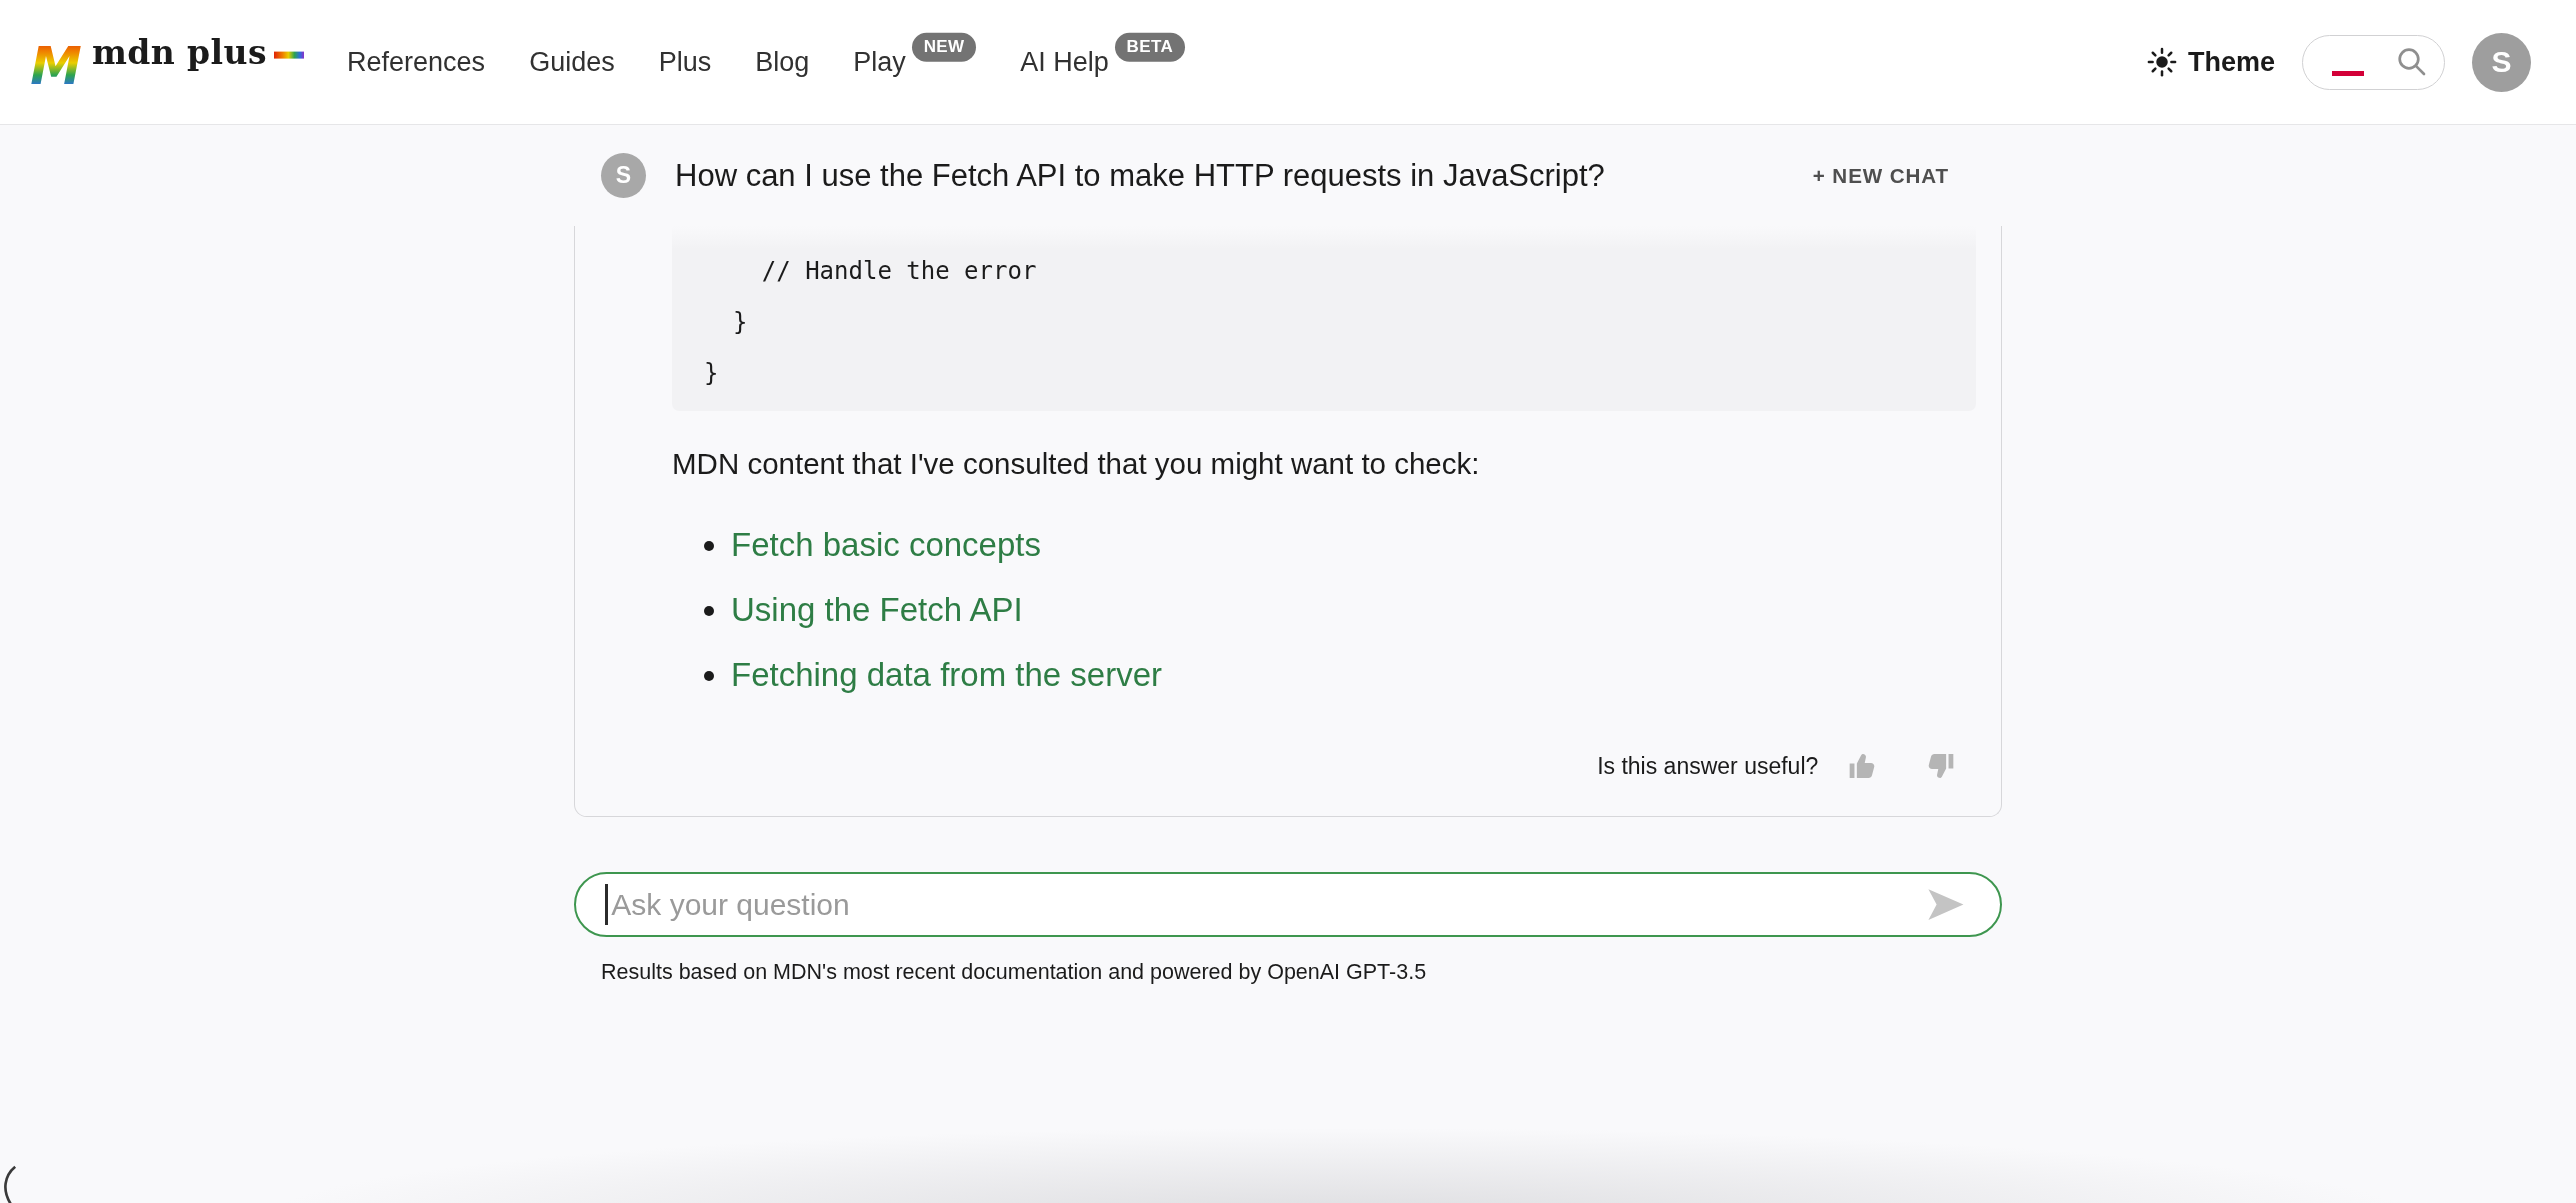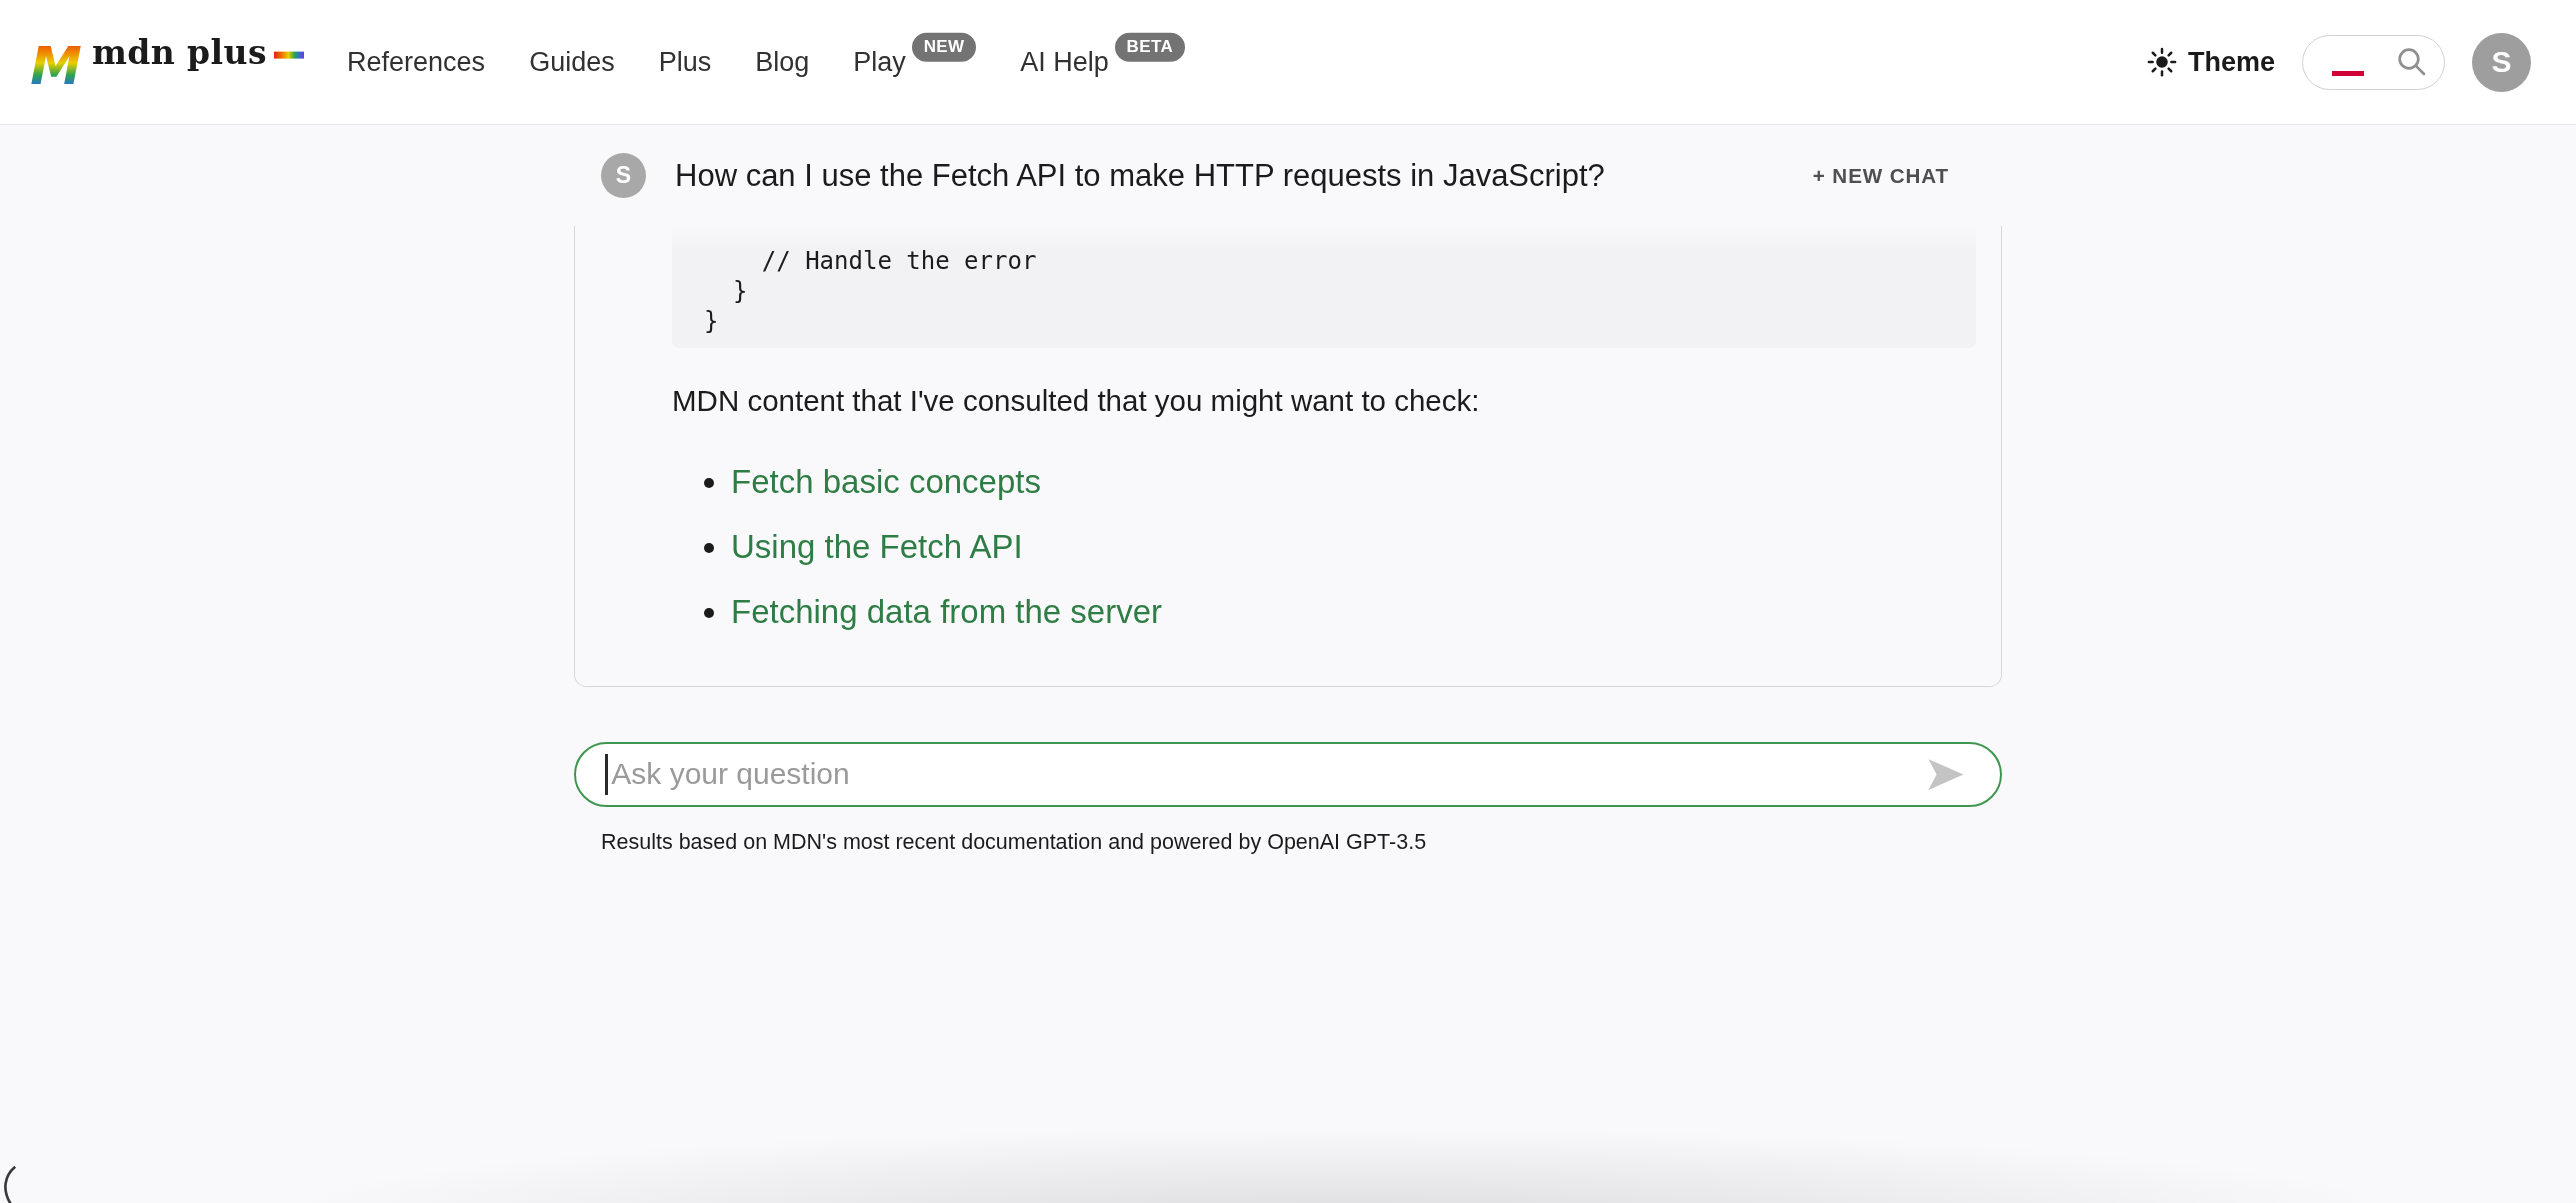--- a/index.html
+++ b/index.html
@@ -71,21 +71,21 @@
     border:1.8px solid #d7d7da; border-top:none; border-radius:0 0 12.5px 12.5px;
     padding:0 25px 34px 97px;
   }
   .answer-card::before {
     content:""; position:absolute; top:0; left:0; right:0; height:23px;
     background:linear-gradient(#f9f9fb, rgba(249,249,251,0)); pointer-events:none;
   }
   .code-block {
     background:#f2f2f4; border-radius:0 0 7.2px 7.2px;
     margin:0; padding:19.7px 27px 12.5px 32px;
-    font-family:"DejaVu Sans Mono", monospace; font-size:24px; line-height:30px;
+    font-family:"DejaVu Sans Mono", monospace; font-size:24px; line-height:51px;
     color:#1b1b1b; white-space:pre;
   }
   .answer-para { font-size:29.5px; line-height:51px; margin:63px 0 0 0; }
   .answer-para.second { margin-top:27px; }
   .doc-links { margin:29.5px 0 0 0; padding-left:59px; }
   .doc-links li { font-size:33px; line-height:51px; margin-bottom:14.3px; color:#1b1b1b; }
   .doc-links a { color:#2e7d45; text-decoration:none; cursor:pointer; }
   .feedback-row {
     display:flex; align-items:center; justify-content:flex-end; gap:29px;
     margin-top:50px; padding-right:19.7px;
@@ -205,20 +205,35 @@
 }</pre>
 
       <p class="answer-para second">MDN content that I've consulted that you might want to check:</p>
 
       <ul class="doc-links">
         <li><a>Fetch basic concepts</a></li>
         <li><a>Using the Fetch API</a></li>
         <li><a>Fetching data from the server</a></li>
       </ul>
 
+      <div class="feedback-row">
+        <span class="feedback-label">Is this answer useful?</span>
+        <button class="thumb-btn">
+          <svg width="32" height="32" viewBox="0 0 24 24">
+            <path fill="#b5b5b5" d="M2 10.2h3.6V21H2zM7.4 21h8.8c1.2 0 2.2-.8 2.5-1.9l1.7-6.3c.4-1.6-.8-3.1-2.4-3.1h-4.7l.9-4.2c.2-1.1-.5-2.2-1.6-2.4-.8-.2-1.6.2-2 .9L7.4 10.2z"></path>
+          </svg>
+        </button>
+        <button class="thumb-btn">
+          <svg width="32" height="32" viewBox="0 0 24 24">
+            <g transform="rotate(180 12 12)">
+              <path fill="#b5b5b5" d="M2 10.2h3.6V21H2zM7.4 21h8.8c1.2 0 2.2-.8 2.5-1.9l1.7-6.3c.4-1.6-.8-3.1-2.4-3.1h-4.7l.9-4.2c.2-1.1-.5-2.2-1.6-2.4-.8-.2-1.6.2-2 .9L7.4 10.2z"></path>
+            </g>
+          </svg>
+        </button>
+      </div>
     </section>
 
     <div class="composer">
       <span class="text-caret"></span>
       <span class="composer-placeholder">Ask your question</span>
       <button class="send-btn">
         <svg width="41" height="41" viewBox="0 0 24 24">
           <path fill="#c4c4c4" d="M2 3l20.5 9L2 21l4.8-9z"></path>
         </svg>
       </button>

